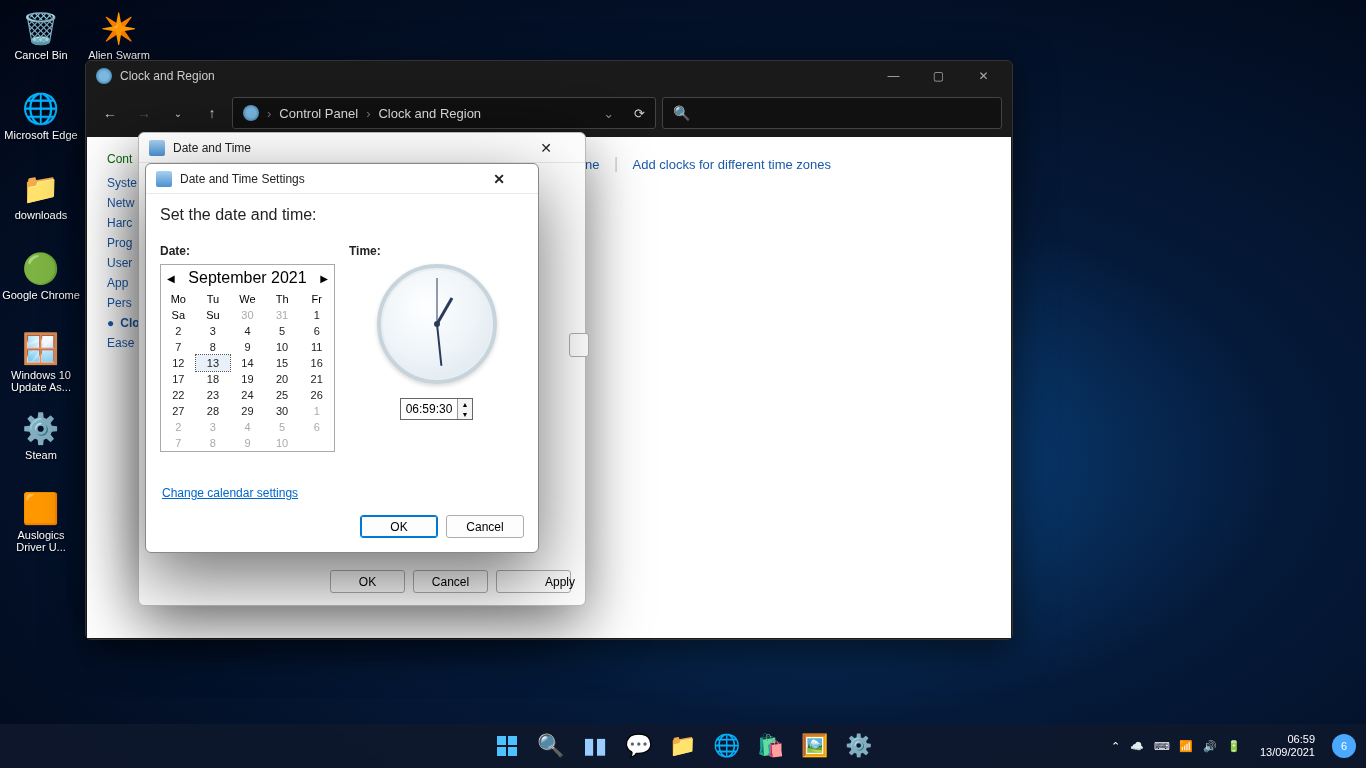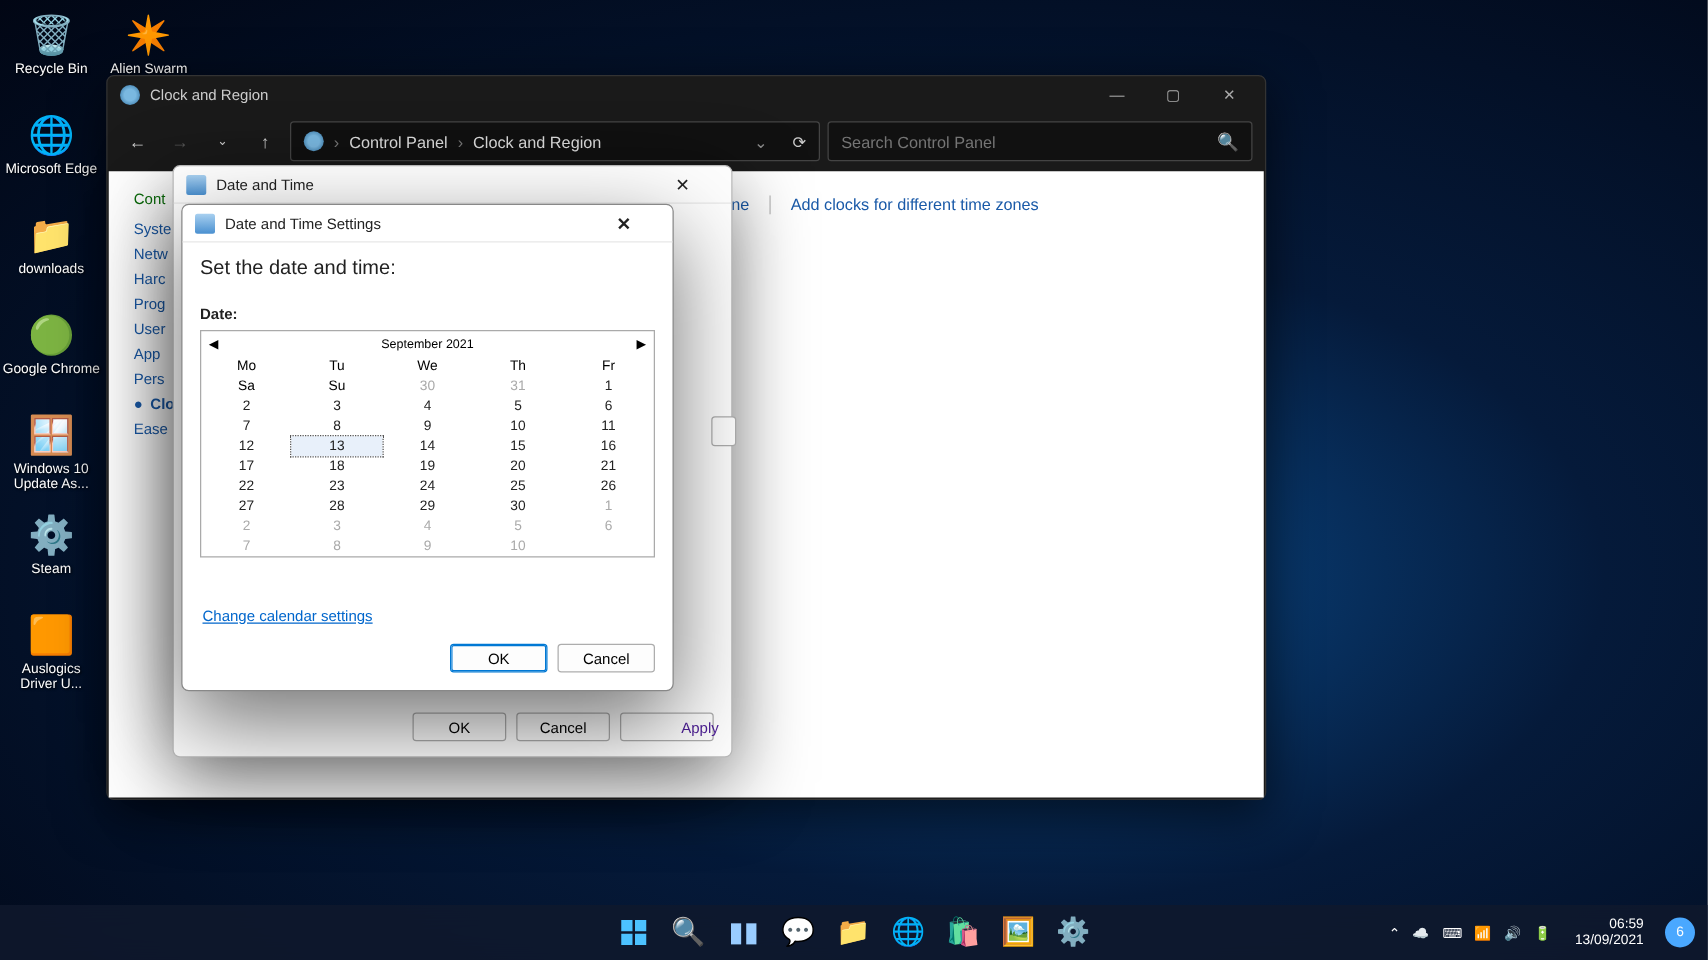--- a/index.html
+++ b/index.html
@@ -36,33 +36,33 @@
 .cp-linksep { color: #ccc; margin: 0 10px; }
 
 
 .dt-dialog { position: absolute; top: 132px; left: 138px; width: 448px; height: 474px; background: #fdfdfd; border: 1px solid #bbb; border-radius: 6px; box-shadow: 0 20px 60px rgba(0,0,0,0.5); }
 .dlg-titlebar { height: 30px; display: flex; align-items: center; padding: 0 19px 0 10px; font-size: 12px; color: #222; border-bottom: 1px solid #e8e8e8; }
 .dlg-titlebar .dico { width: 16px; height: 16px; margin-right: 8px; background: linear-gradient(#a8d0f0, #4a90d0); border-radius: 2px; }
 .dlg-titlebar .dtitle { flex: 1; }
 .dlg-titlebar .dclose { width: 40px; height: 26px; display: flex; align-items: center; justify-content: center; cursor: pointer; font-size: 14px; }
 .dt-buttons { position: absolute; bottom: 12px; right: 14px; display: flex; gap: 8px; }
 .dt-btn { width: 75px; height: 23px; background: #fdfdfd; border: 1px solid #adadad; border-radius: 3px; font-size: 12px; cursor: pointer; }
-.dt-btn.disabled { color: #4c1d95; padding-left: 48px; }
+.dt-btn.disabled { color: #000000; padding-left: 48px; }
 
 
 .dts-dialog { position: absolute; top: 163px; left: 145px; width: 394px; height: 390px; background: #fff; border: 1px solid #888; border-radius: 6px; box-shadow: 0 25px 70px rgba(0,0,0,0.55); }
 .dts-body { padding: 12px 14px; }
 .dts-intro { font-size: 16px; color: #222; margin-bottom: 20px; }
 .dts-cols { display: flex; gap: 14px; }
 .dts-col { flex: 1; }
 .dts-label { font-size: 12px; color: #222; margin-bottom: 6px; font-weight: bold; }
 .calendar { border: 1px solid #aaa; background: #fff; font-size: 11px; }
 .cal-hdr { display: flex; align-items: center; justify-content: space-between; padding: 4px 6px; }
 .cal-nav { cursor: pointer; font-size: 10px; }
-.cal-title { font-size: 10px; }
+.cal-title { font-size: 16px; }
 .cal-grid { display: grid; grid-template-columns: repeat(5, 1fr); text-align: center; }
 .cal-dow { padding: 2px 0; font-size: 11px; }
 .cal-day { padding: 2px 0; cursor: pointer; color: #222; }
 .cal-day.other { color: #aaa; }
 .cal-day.sel { outline: 1px dotted #555; background: #e8f0fa; }
 .clock-wrap { display: flex; flex-direction: column; align-items: center; }
 .clock { width: 120px; height: 120px; border-radius: 50%; background: radial-gradient(circle at 40% 35%, #fff 0%, #eef4f8 50%, #d8e4ec 100%); border: 4px solid #c8d4dc; position: relative; margin-bottom: 14px; box-shadow: inset 0 0 0 2px #e8eef2, 0 2px 4px rgba(0,0,0,0.15); }
 .clock::before { content: ""; position: absolute; top: 50%; left: 50%; width: 6px; height: 6px; background: #2a3a5a; border-radius: 50%; transform: translate(-50%, -50%); z-index: 5; }
 .hand { position: absolute; top: 50%; left: 50%; transform-origin: 0 0; background: #2a3a5a; }
 .hand.h { width: 3px; height: 30px; transform: rotate(210deg) translateX(-50%); }
@@ -88,21 +88,21 @@
 
 .win-logo { display: grid; grid-template-columns: 1fr 1fr; grid-template-rows: 1fr 1fr; gap: 2px; width: 20px; height: 20px; }
 .win-logo div { background: #4cc2ff; }
 </style>
 </head>
 <body>
 
 <div class="desktop-icons">
     <div class="desktop-icon">
       <div class="ico">🗑️</div>
-      <div class="lbl">Recycle Bin</div>
+      <div class="lbl">Cancel Bin</div>
     </div>
     <div class="desktop-icon" style="position: absolute; left: 78px; top: 0px;">
       <div class="ico">✴️</div>
       <div class="lbl">Alien Swarm</div>
     </div>
     <div class="desktop-icon">
       <div class="ico">🌐</div>
       <div class="lbl">Microsoft Edge</div>
     </div>
     <div class="desktop-icon">
@@ -144,21 +144,20 @@
       <div style="width:16px;height:16px;background:radial-gradient(circle,#7ab8e0 40%,#2a6a9a 100%);border-radius:50%"></div>
       <span class="sep">›</span>
       <span class="crumb">Control Panel</span>
       <span class="sep">›</span>
       <span class="crumb">Clock and Region</span>
       <span style="flex:1"></span>
       <span style="color:#888">⌄</span>
       <span style="margin-left:12px;color:#ccc">⟳</span>
     </div>
     <div class="cp-search">
-      <input placeholder="Search Control Panel" style="">
       <span class="sico">🔍</span>
     </div>
   </div>
   <div class="cp-body">
     <div class="cp-sidebar">
       <div class="hdr">Cont</div>
       <div id="sidebar-list">
           <div class="item">Syste</div>
           <div class="item">Netw</div>
           <div class="item">Harc</div>
@@ -257,20 +256,37 @@
               <div class="cal-day other">4</div>
               <div class="cal-day other">5</div>
               <div class="cal-day other">6</div>
               <div class="cal-day other">7</div>
               <div class="cal-day other">8</div>
               <div class="cal-day other">9</div>
               <div class="cal-day other">10</div>
             </div>
         </div>
       </div>
+      <div class="dts-col">
+        <div class="dts-label">Time:</div>
+        <div class="clock-wrap">
+          <div class="clock">
+            <div class="hand h"></div>
+            <div class="hand m"></div>
+            <div class="hand s"></div>
+          </div>
+          <div class="time-input-wrap">
+            <input class="time-input" value="06:59:30" style="">
+            <div class="spinner">
+              <div>▲</div>
+              <div>▼</div>
+            </div>
+          </div>
+        </div>
+      </div>
     </div>
   </div>
   <a class="dts-link">Change calendar settings</a>
   <div class="dts-buttons">
     <button class="dts-btn primary">OK</button>
     <button class="dts-btn">Cancel</button>
   </div>
 </div>
 
 <div class="taskbar">

